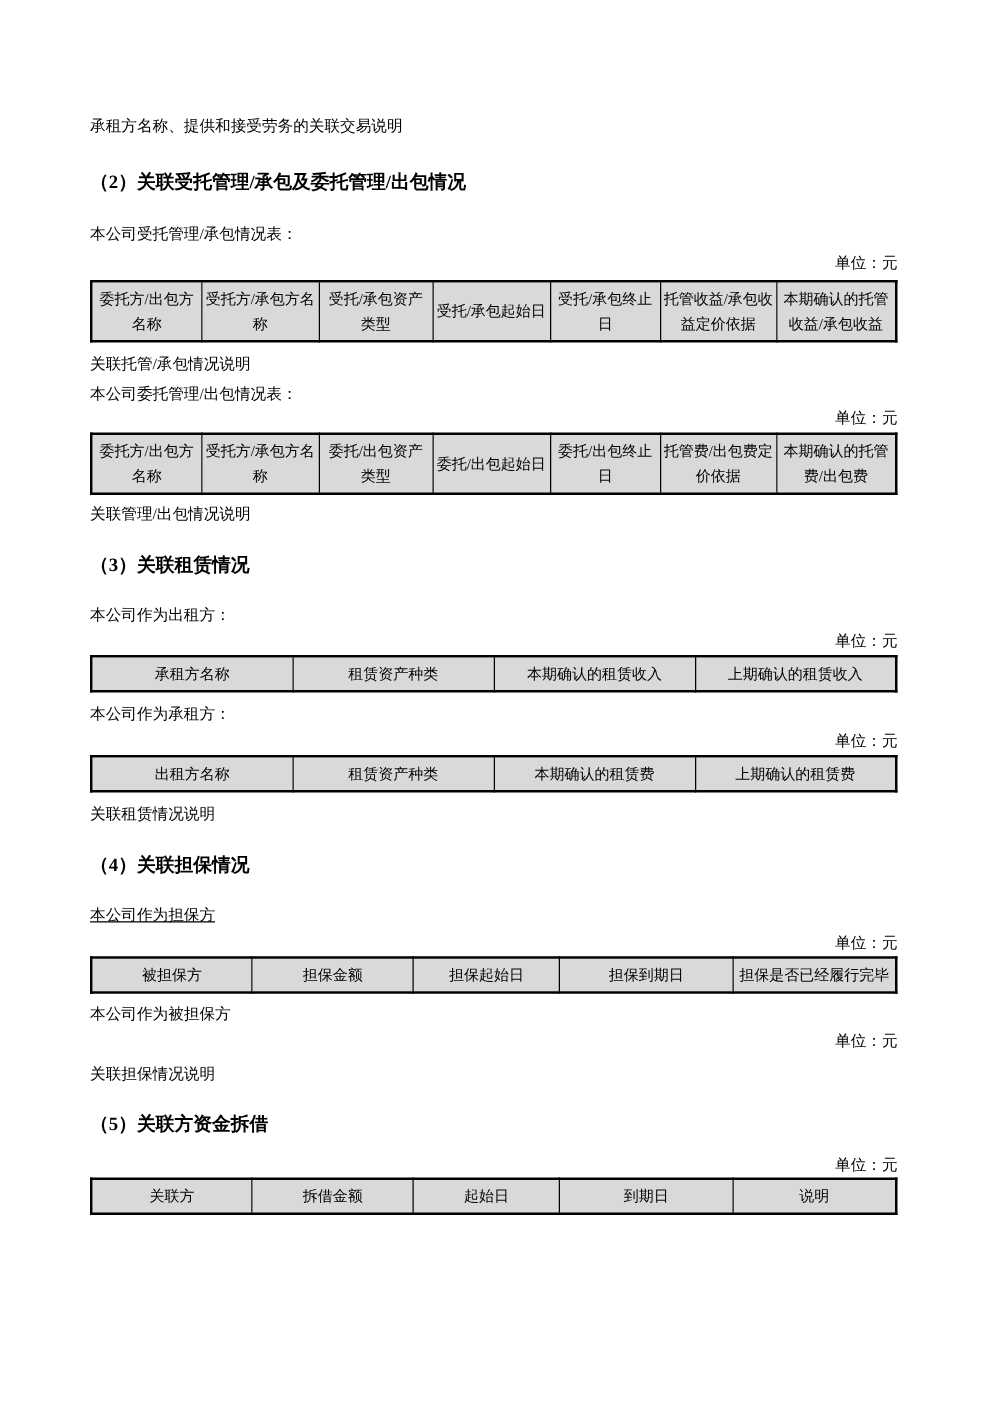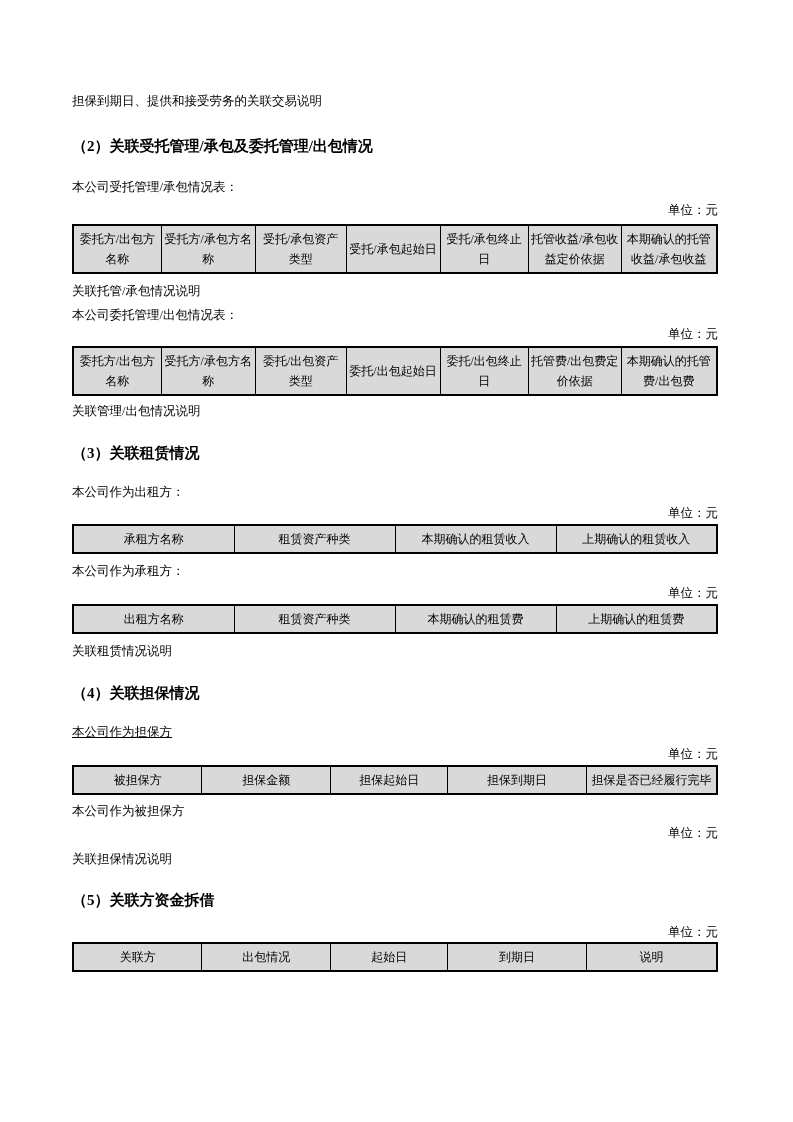--- a/index.html
+++ b/index.html
@@ -76,21 +76,21 @@
   .mt-note4 { margin-top: 9px;  }
   .mt-h5    { margin-top: 21px; }
   .mt-unit7 { margin-top: 13px; }
   .mt-tbl7  { margin-top: 1px;  }
 </style>
 </head>
 <body>
 
 <div class="page">
 
-  <p class="body-text">担保到期日、提供和接受劳务的关联交易说明</p>
+  <p class="body-text">承租方名称、提供和接受劳务的关联交易说明</p>
 
   <h2 class="section-heading mt-h2a">（2）关联受托管理/承包及委托管理/出包情况</h2>
 
   <p class="body-text mt-cap1">本公司受托管理/承包情况表：</p>
   <p class="unit-label mt-unit1">单位：元</p>
 
   <table class="doc-table mt-tbl1">
     <colgroup>
       <col style="width:13.7%">
         <col style="width:14.6%">
@@ -225,21 +225,21 @@
     <colgroup>
       <col style="width:20%">
         <col style="width:20%">
         <col style="width:18.2%">
         <col style="width:21.5%">
         <col style="width:20.3%">
     </colgroup>
     <tbody>
         <tr>
       <th>关联方</th>
-      <th>出包情况</th>
+      <th>拆借金额</th>
       <th>起始日</th>
       <th>到期日</th>
       <th>说明</th>
     </tr>
   </tbody>
     </table>
 
 </div>
 
 </body></html>

